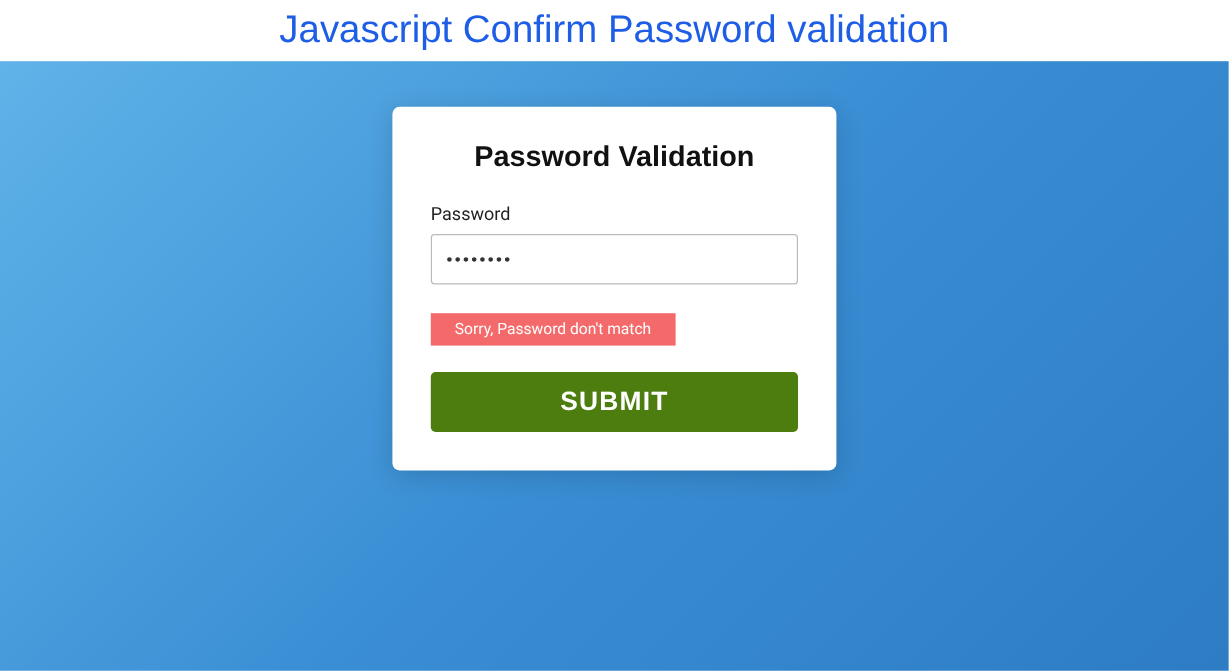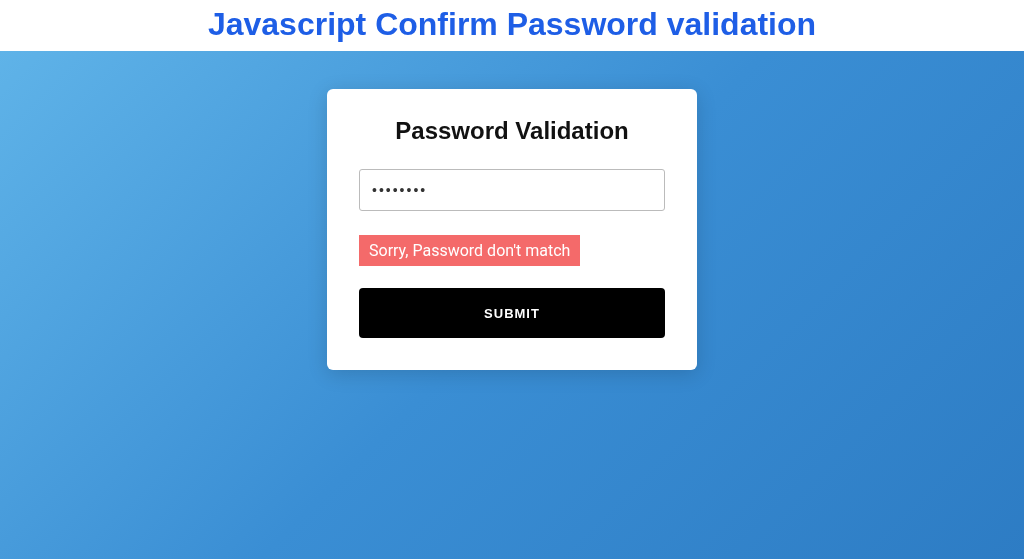--- a/index.html
+++ b/index.html
@@ -14,21 +14,21 @@
     overflow: hidden;
   }
   .header-bar {
     background: #ffffff;
     text-align: center;
     padding: 6px 0 8px 0;
   }
   .header-title {
     color: #1e5ee6;
     font-size: 32px;
-    font-weight: 700;
+    font-weight: 400;
     font-family: Verdana, Geneva, sans-serif;
   }
   .main-area {
     background: linear-gradient(135deg, #5fb3e8 0%, #3a8ed4 50%, #2d7cc4 100%);
     height: 510px;
     display: flex;
     justify-content: center;
     padding-top: 38px;
   }
   .card {
@@ -65,51 +65,52 @@
     padding: 0 12px;
     font-size: 14px;
     letter-spacing: 2px;
     color: #333;
     outline: none;
   }
   .error-badge {
     display: inline-block;
     background: #f46a6a;
     color: #ffffff;
-    font-size: 16px;
-    padding: 6px 10px;
+    font-size: 13px;
+    padding: 6px 20px;
     margin-top: 2px;
     margin-bottom: 22px;
   }
   .submit-btn {
     width: 100%;
     height: 50px;
-    background: #000000;
+    background: #4d7c0f;
     color: #ffffff;
     border: none;
     border-radius: 4px;
-    font-size: 13px;
+    font-size: 22px;
     font-weight: 600;
     letter-spacing: 1px;
     cursor: pointer;
     text-transform: uppercase;
   }
 </style>
 </head>
 <body>
 
 <div class="header-bar">
   <div class="header-title">Javascript Confirm Password validation</div>
 </div>
 
 <div class="main-area">
   <div class="card">
     <h2 class="card-title">Password Validation</h2>
 
     <div class="field-group">
+      <label class="field-label">Password</label>
       <input type="password" class="field-input" value="••••••••" style="">
     </div>
 
 
     <div class="error-badge">Sorry, Password don't match</div>
 
     <button class="submit-btn">SUBMIT</button>
   </div>
 </div>
 

